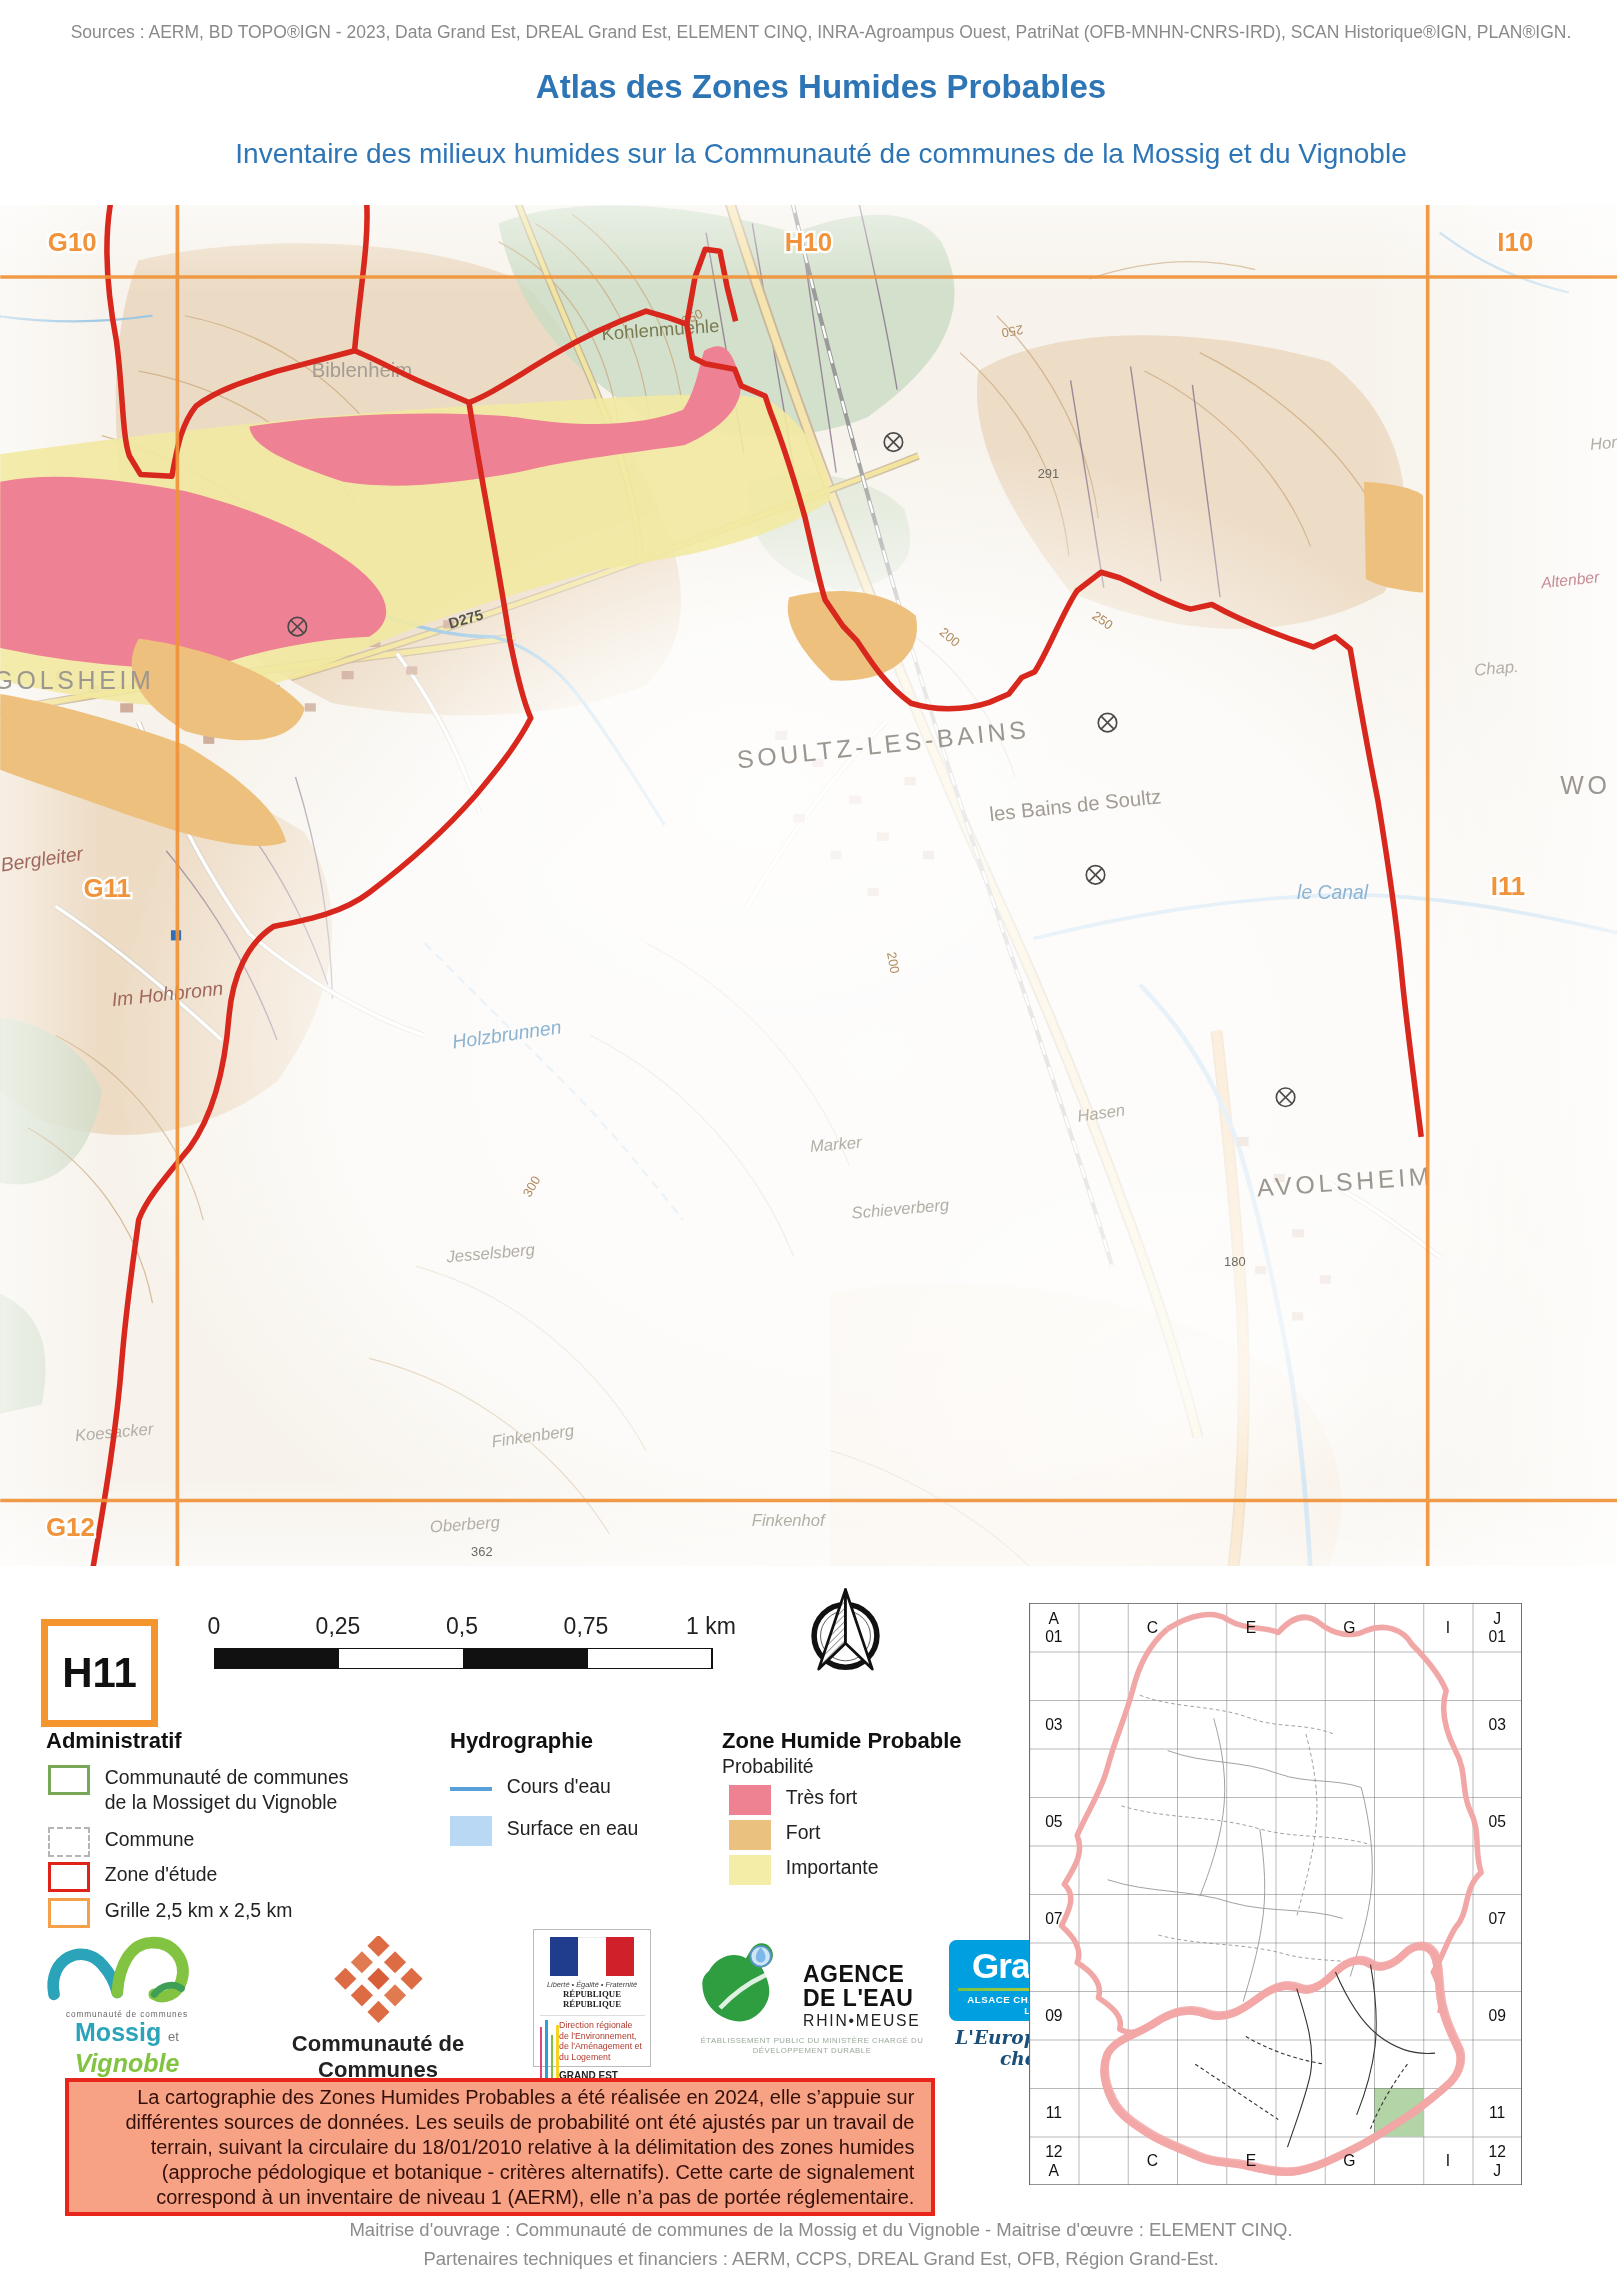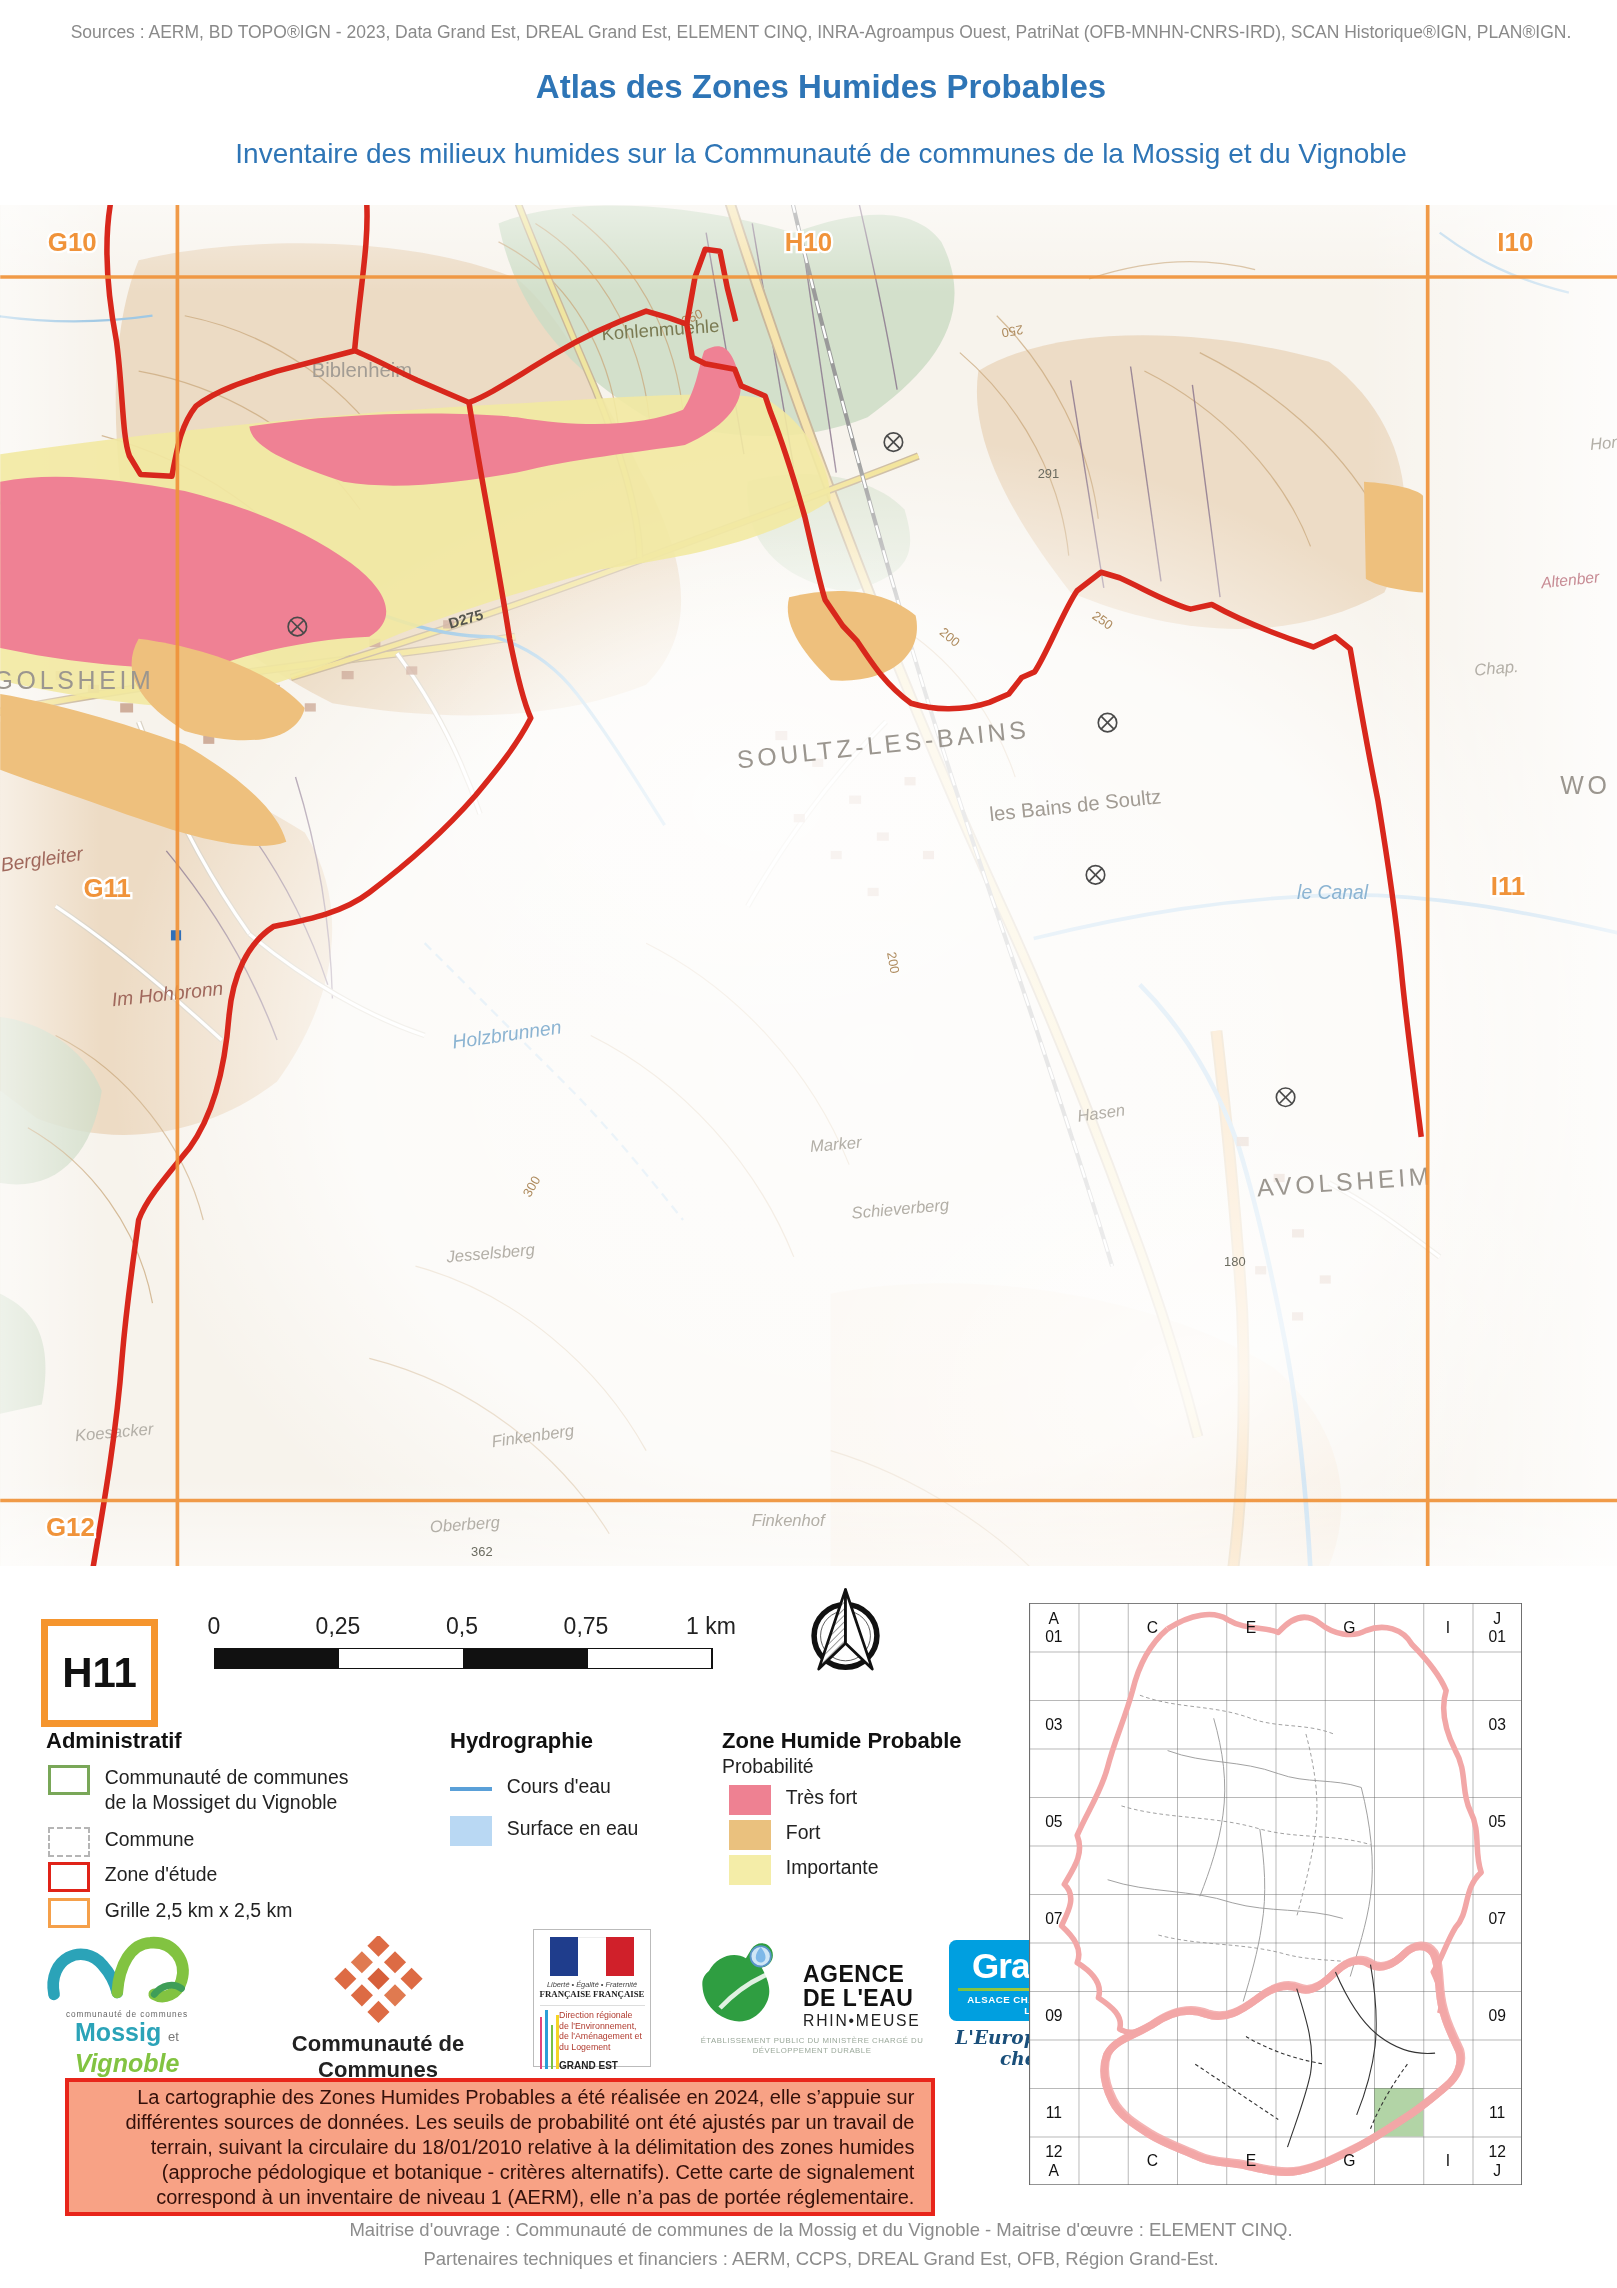--- a/index.html
+++ b/index.html
@@ -479,21 +479,21 @@
   <div class="t2">du Pays de Saverne</div>
 </div>
 
 <div class="logo" id="lg-dreal" style="left:533px;top:1929px;width:118px;height:138px;">
   <div class="flag">
     <div style="background:#1f3d8c;"></div>
       <div style="background:#fff;border-top:0.9px solid #eee;"></div>
       <div style="background:#d0202a;"></div>
   </div>
   <div class="motto">Liberté • Égalité • Fraternité</div>
-  <div class="rep">FRANÇAISE FRANÇAISE</div>
+  <div class="rep">RÉPUBLIQUE RÉPUBLIQUE</div>
   <div class="low">
     <div class="bars">
       <i style="background:#e0457b;height:52px;"></i>
         <i style="background:#2a9fd8;height:59px;"></i>
         <i style="background:#7bc143;height:44px;"></i>
         <i style="background:#f5d426;height:54px;"></i>
     </div>
     <div>
       <div class="txt">Direction régionale de l'Environnement, de l'Aménagement et du Logement</div>
       <div class="ge">GRAND EST</div>

